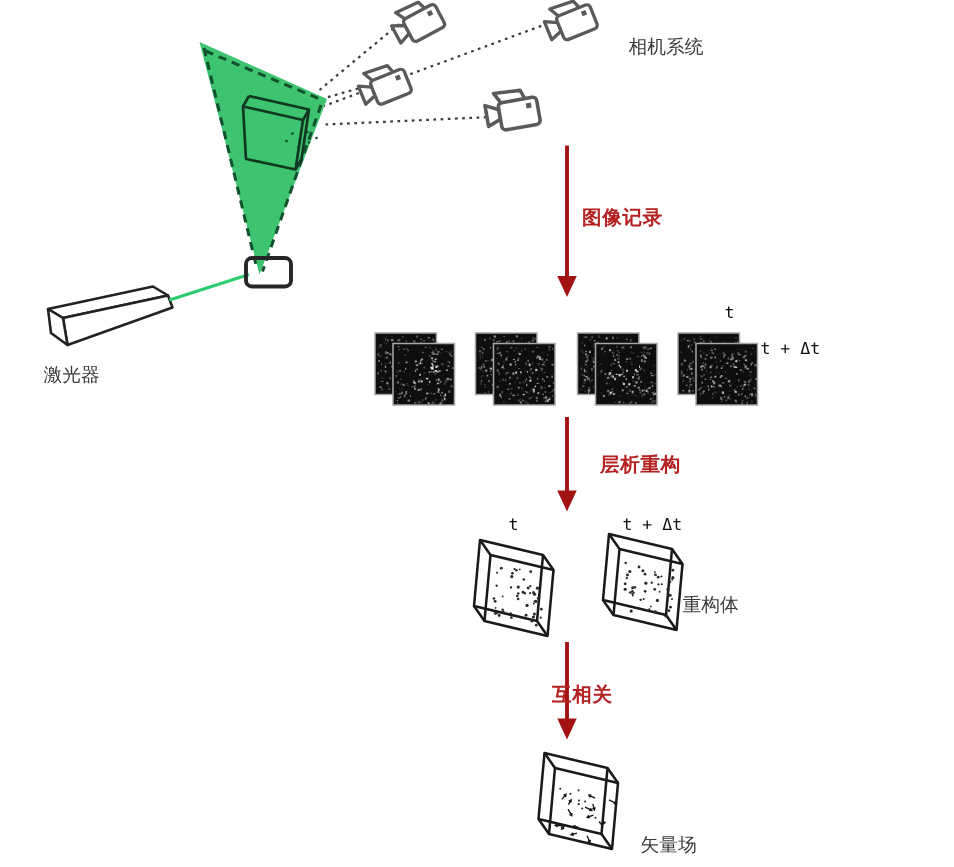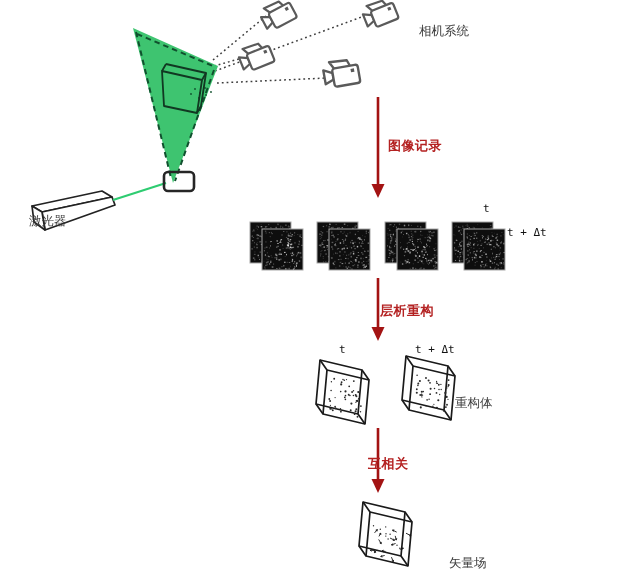--- a/index.html
+++ b/index.html
@@ -1537,27 +1537,27 @@
         <circle cx="25.3" cy="31.2" r="0.7" fill="#2a2a2a"></circle>
         <circle cx="19.6" cy="53.7" r="0.7" fill="#2a2a2a"></circle>
         <circle cx="30.8" cy="38.1" r="0.7" fill="#2a2a2a"></circle>
         <circle cx="42.0" cy="47.2" r="0.7" fill="#2a2a2a"></circle>
         <circle cx="33.1" cy="41.0" r="0.7" fill="#2a2a2a"></circle>
         <circle cx="18.5" cy="27.8" r="0.7" fill="#2a2a2a"></circle>
       </g>
   </svg>
 
   <div class="lbl" style="left:419px;top:24px;">相机系统</div>
-  <div class="lbl" style="left:29px;top:214px;">激光器</div>
+  <div class="lbl" style="left:29px;top:243px;">激光器</div>
 
   <div class="lbl step" style="left:388px;top:139px;">图像记录</div>
-  <div class="lbl step" style="left:380px;top:304px;">层析重构</div>
+  <div class="lbl step" style="left:400px;top:304px;">层析重构</div>
   <div class="lbl step" style="left:368px;top:457px;">互相关</div>
 
   <div class="lbl time" style="left:483px;top:203px;">t</div>
   <div class="lbl time" style="left:507px;top:227px;">t + Δt</div>
 
   <div class="lbl time" style="left:339px;top:344px;">t</div>
   <div class="lbl time" style="left:415px;top:344px;">t + Δt</div>
   <div class="lbl" style="left:455px;top:396px;">重构体</div>
 
-  <div class="lbl" style="left:449px;top:556px;">矢量场</div>
+  <div class="lbl" style="left:427px;top:556px;">矢量场</div>
 </div>
 
 </body></html>

